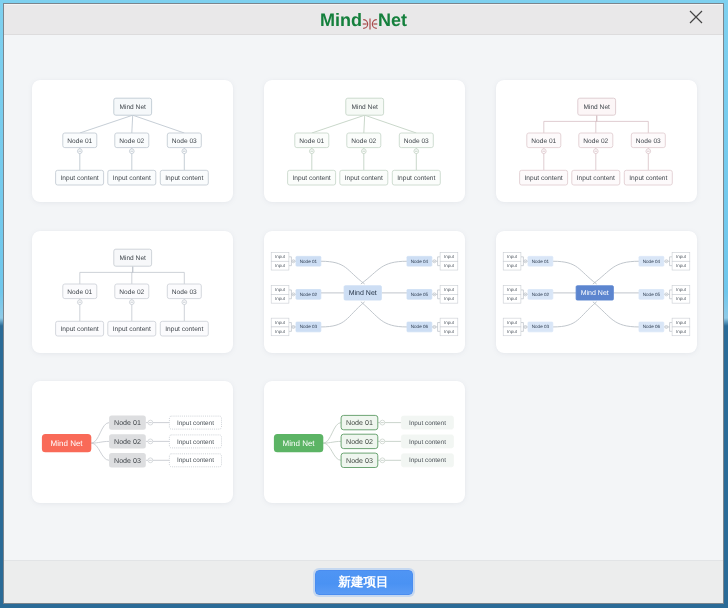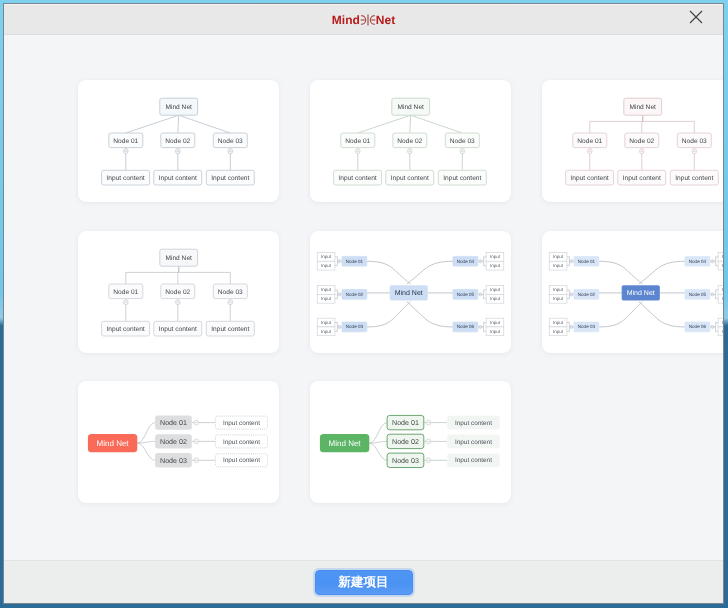--- a/index.html
+++ b/index.html
@@ -12,29 +12,29 @@
   .dialog{position:absolute;left:4px;top:4px;width:719px;height:599px;
           background:#f3f5f7;border:0;box-sizing:border-box;
           box-shadow:0 0 0 1px #7b858d;
           display:flex;flex-direction:column;}
   
   .titlebar{height:30px;flex:0 0 30px;position:relative;
             background:#e9e8e9;border-bottom:1px solid #dddcdd;
             box-shadow:inset 0 1px 0 #f4f3f4;}
   .logo{position:absolute;left:0;right:0;top:1px;height:30px;
         display:flex;align-items:center;justify-content:center;
-        font-size:12px;font-weight:bold;color:#b91c1c;letter-spacing:0px;}
+        font-size:18px;font-weight:bold;color:#15803d;letter-spacing:0px;}
   .logo .mark{display:inline-block;width:16px;height:12px;margin-bottom:0px;position:relative;margin:0 0px;vertical-align:middle;}
   .closebtn{position:absolute;right:14px;top:-2px;height:30px;width:26px;
             display:flex;align-items:center;justify-content:center;cursor:pointer;}
   
   .content{flex:1 1 auto;position:relative;background:#f3f5f7;overflow:hidden;}
   .grid{position:absolute;left:28px;top:45px;width:667px;}
   .card{position:absolute;width:201px;height:122px;background:#fff;border-radius:8px;
-        box-shadow:0 1px 5px rgba(130,140,155,.10),0 0 1px rgba(150,160,175,.10);overflow:hidden;cursor:pointer;margin-left:46px;}
+        box-shadow:0 1px 5px rgba(130,140,155,.10),0 0 1px rgba(150,160,175,.10);overflow:hidden;cursor:pointer;}
   .card svg{position:absolute;left:0;top:0;shape-rendering:geometricPrecision;}
   text{-webkit-font-smoothing:antialiased;}
   
   .footer{flex:0 0 42px;height:42px;background:#eceded;border-top:1px solid #e2e4e6;
           display:flex;align-items:center;justify-content:center;font-weight:bold;}
   .newbtn{width:96px;height:23px;border-radius:4px;
           background:linear-gradient(180deg,#4f95f4 0%,#4a92f3 55%,#5a9bf5 100%);
           border:1px solid #4a8df0;color:#fff;font-size:12.6px;
           display:flex;align-items:center;justify-content:center;cursor:pointer;
           box-shadow:0 0 0 2px rgba(150,190,245,.45);}

